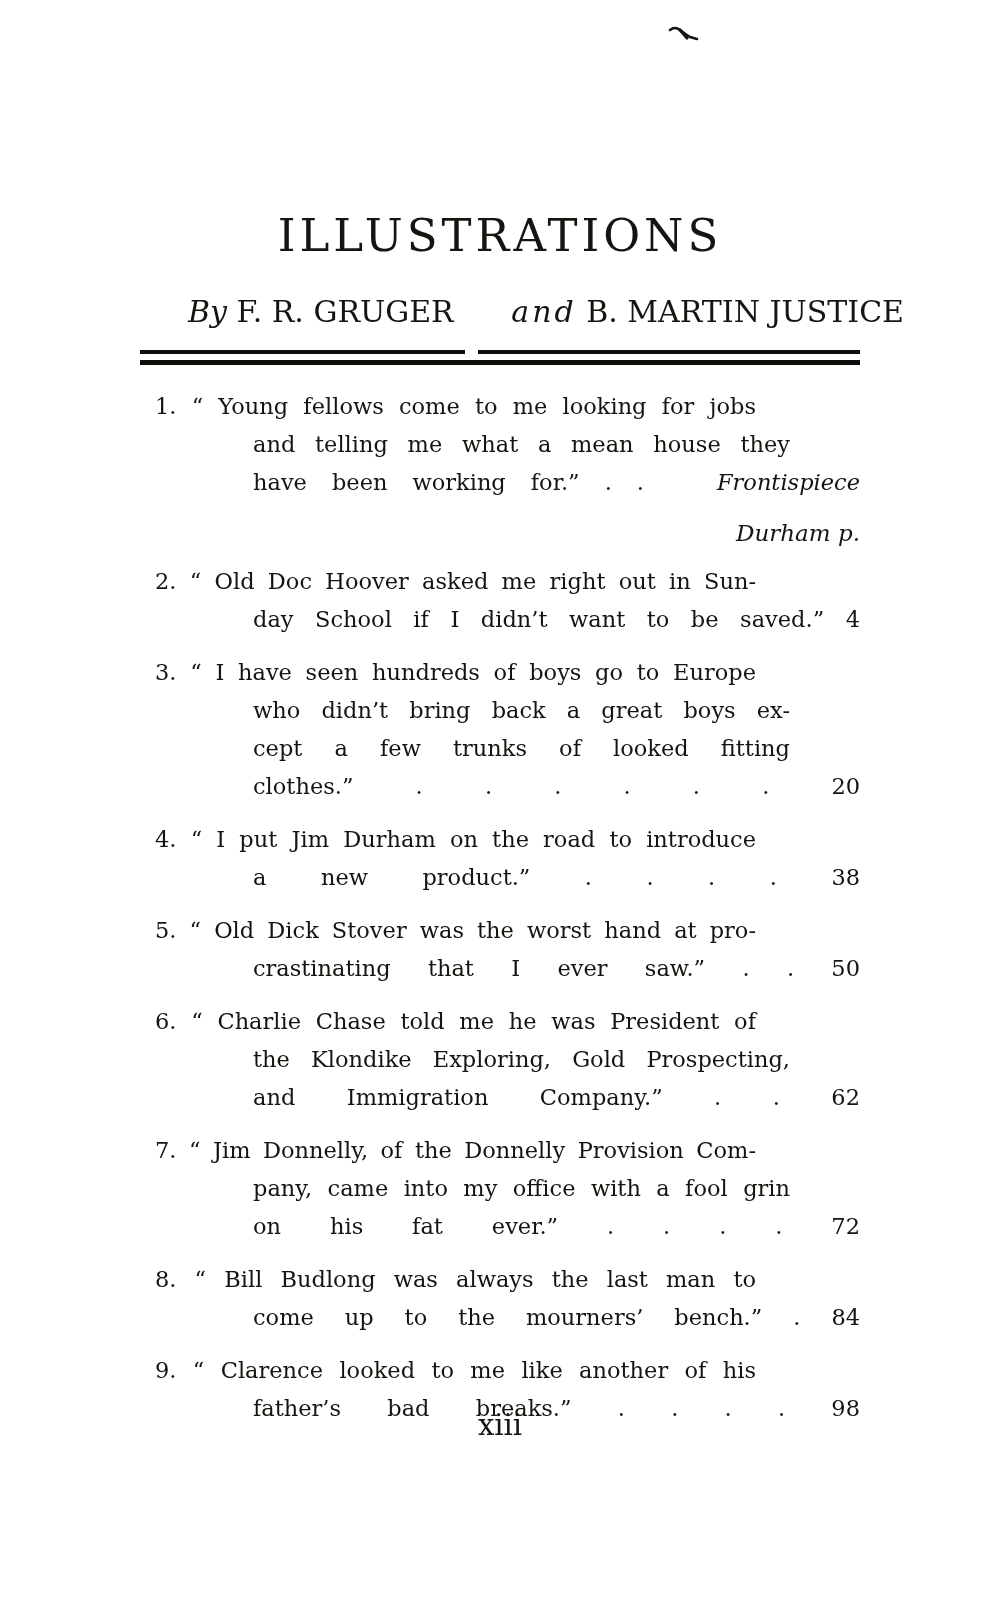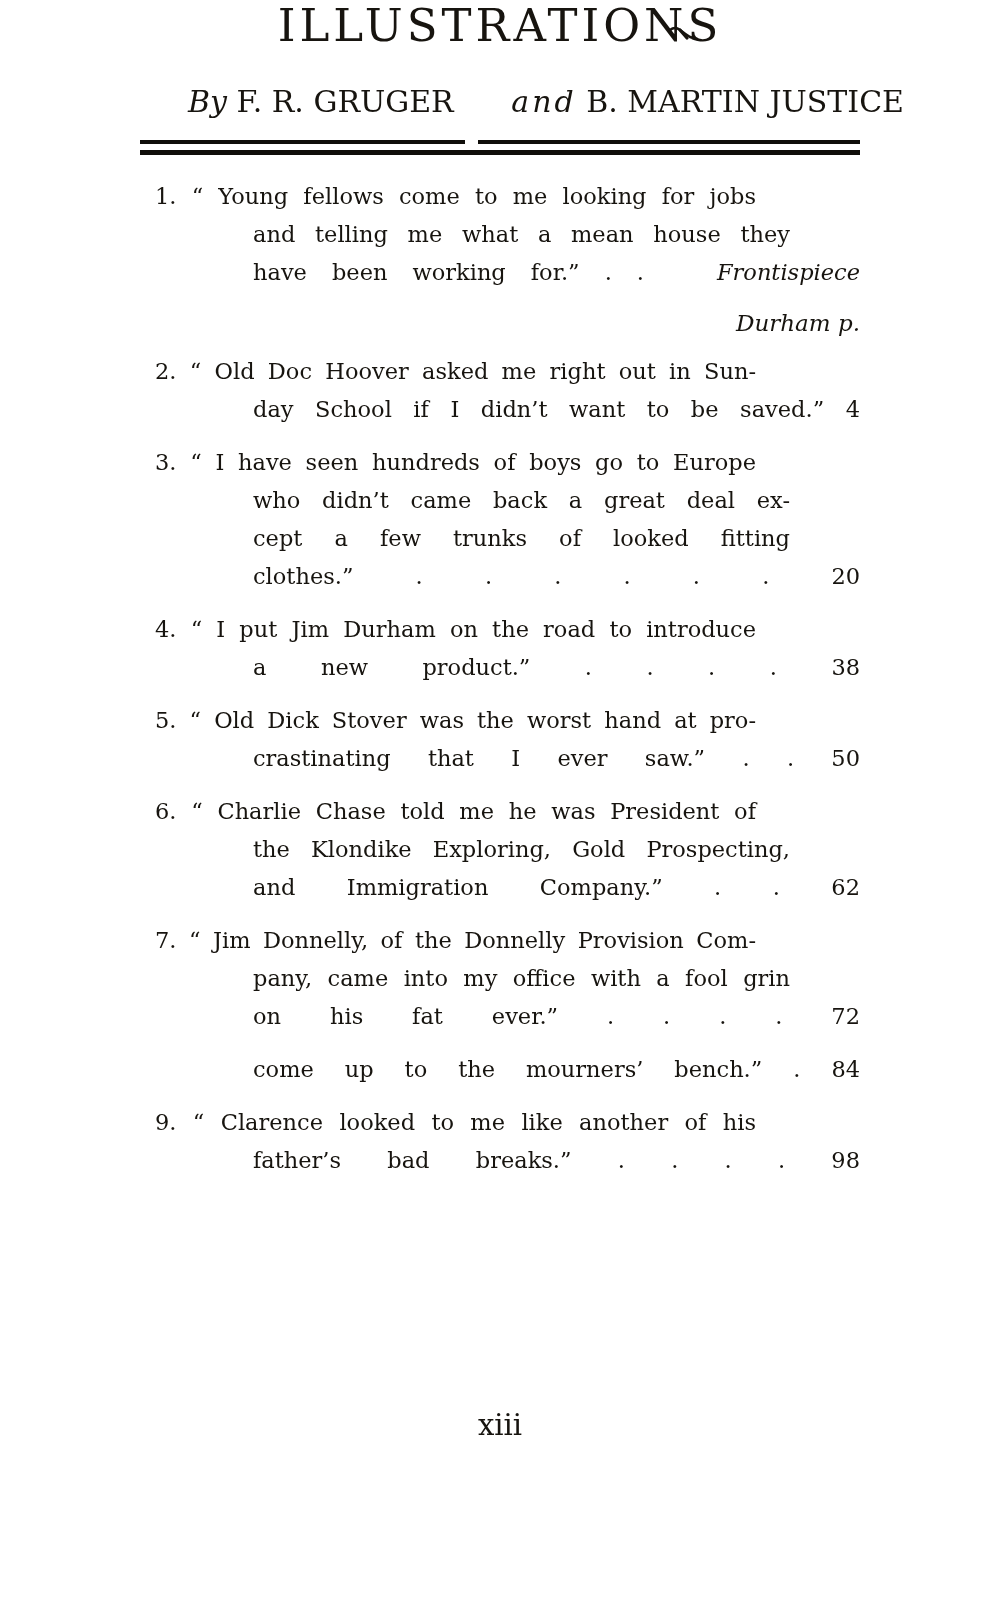--- a/index.html
+++ b/index.html
@@ -4,21 +4,21 @@
 <style>
   * { margin: 0; padding: 0; box-sizing: border-box; }
   html, body { background: #ffffff; }
   body {
     width: 1000px; height: 1601px;
     position: relative;
     font-family: "DejaVu Serif", serif;
     color: #17140f;
     overflow: hidden;
   }
-  .page { position: relative; width: 1000px; height: 1601px; }
+  .page { position: relative; width: 1000px; height: 1601px; padding-top: 210px; }
 
   
   .ink-mark { position: absolute; left: 668px; top: 24px; width: 34px; height: 24px; }
 
   .title {
     text-align: center;
     font-size: 45px;
     letter-spacing: 4px;
     line-height: 52px;
   }
@@ -101,21 +101,21 @@
         <div class="line contline">and telling me what a mean house they</div>
         <div class="line lastline"><span>have been working for.”</span> <span class="dot">.</span> <span class="dot">.</span> <span class="pg italic">Frontispiece</span></div>
       </div>
       <div class="facing italic">Durham p.</div>
       <div class="entry">
         <div class="line firstline"><span class="num">2.</span> “ Old Doc Hoover asked me right out in Sun-</div>
         <div class="line lastline"><span>day School if I didn’t want to be saved.”</span> <span class="pg">4</span></div>
       </div>
       <div class="entry">
         <div class="line firstline"><span class="num">3.</span> “ I have seen hundreds of boys go to Europe</div>
-        <div class="line contline">who didn’t came back a great deal ex-</div>
+        <div class="line contline">who didn’t bring back a great boys ex-</div>
         <div class="line contline">cept a few trunks of looked fitting</div>
         <div class="line lastline"><span>clothes.”</span> <span class="dot">.</span> <span class="dot">.</span> <span class="dot">.</span> <span class="dot">.</span> <span class="dot">.</span> <span class="dot">.</span> <span class="pg">20</span></div>
       </div>
       <div class="entry">
         <div class="line firstline"><span class="num">4.</span> “ I put Jim Durham on the road to introduce</div>
         <div class="line lastline"><span>a new product.”</span> <span class="dot">.</span> <span class="dot">.</span> <span class="dot">.</span> <span class="dot">.</span> <span class="pg">38</span></div>
       </div>
       <div class="entry">
         <div class="line firstline"><span class="num">5.</span> “ Old Dick Stover was the worst hand at pro-</div>
         <div class="line lastline"><span>crastinating that I ever saw.”</span> <span class="dot">.</span> <span class="dot">.</span> <span class="pg">50</span></div>
@@ -124,20 +124,21 @@
         <div class="line firstline"><span class="num">6.</span> “ Charlie Chase told me he was President of</div>
         <div class="line contline">the Klondike Exploring, Gold Prospecting,</div>
         <div class="line lastline"><span>and Immigration Company.”</span> <span class="dot">.</span> <span class="dot">.</span> <span class="pg">62</span></div>
       </div>
       <div class="entry">
         <div class="line firstline"><span class="num">7.</span> “ Jim Donnelly, of the Donnelly Provision Com-</div>
         <div class="line contline">pany, came into my office with a fool grin</div>
         <div class="line lastline"><span>on his fat ever.”</span> <span class="dot">.</span> <span class="dot">.</span> <span class="dot">.</span> <span class="dot">.</span> <span class="pg">72</span></div>
       </div>
       <div class="entry">
+        <div class="line firstline"><span class="num">8.</span> “ Bill Budlong was always the last man to</div>
         <div class="line lastline"><span>come up to the mourners’ bench.”</span> <span class="dot">.</span> <span class="pg">84</span></div>
       </div>
       <div class="entry">
         <div class="line firstline"><span class="num">9.</span> “ Clarence looked to me like another of his</div>
         <div class="line lastline"><span>father’s bad breaks.”</span> <span class="dot">.</span> <span class="dot">.</span> <span class="dot">.</span> <span class="dot">.</span> <span class="pg">98</span></div>
       </div>
     </div>
 
   <div class="footer-folio">xiii</div>
 

